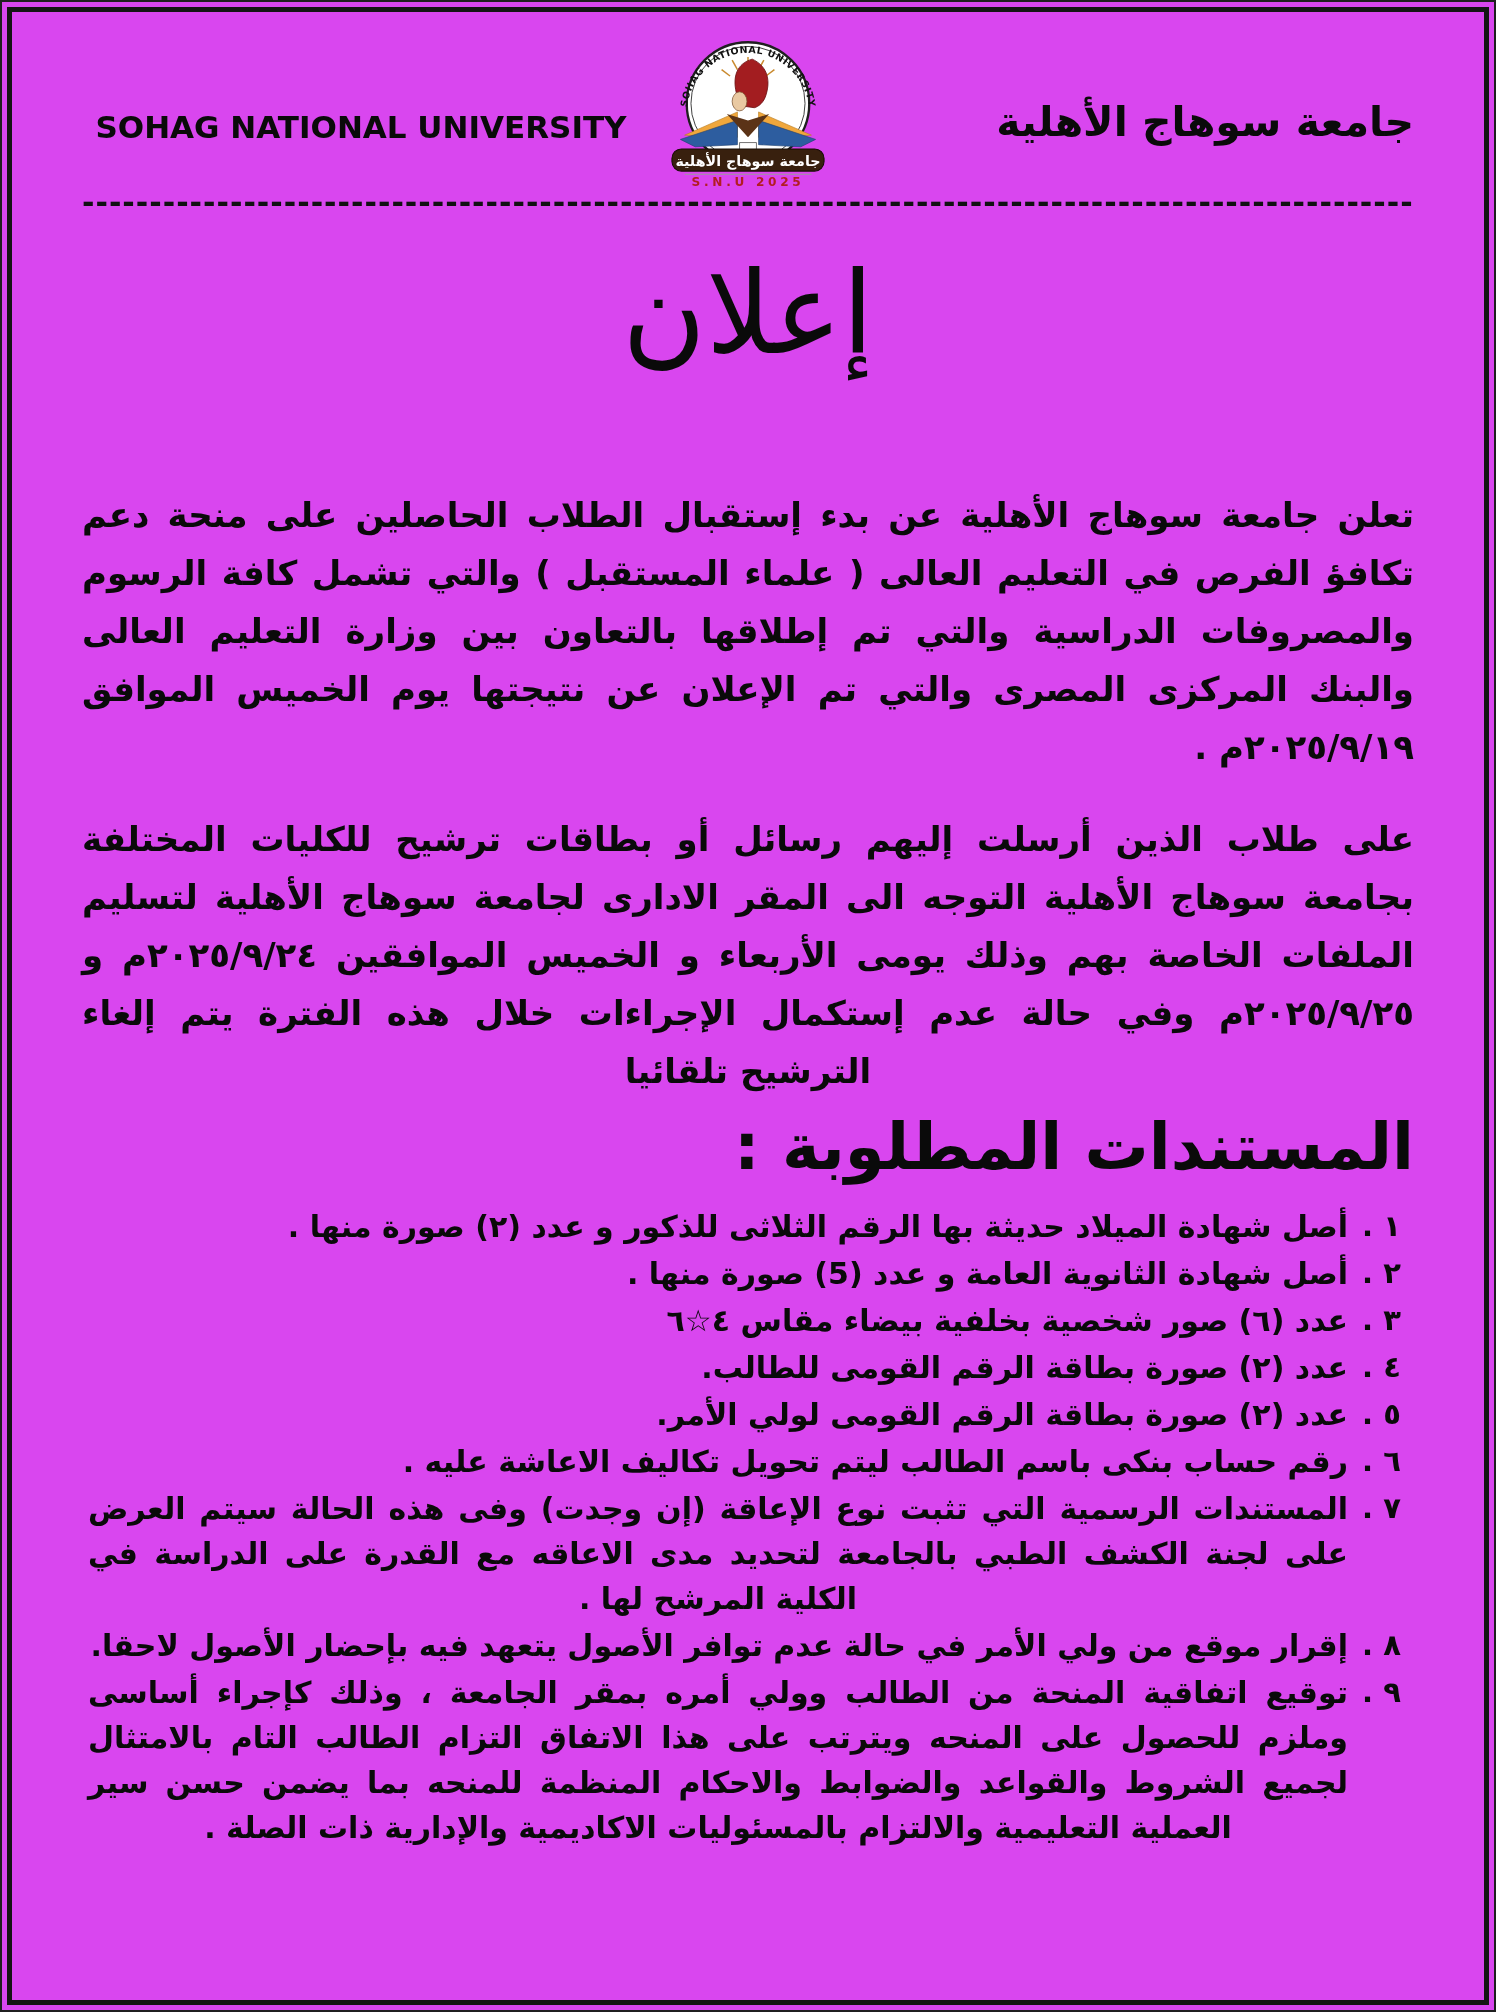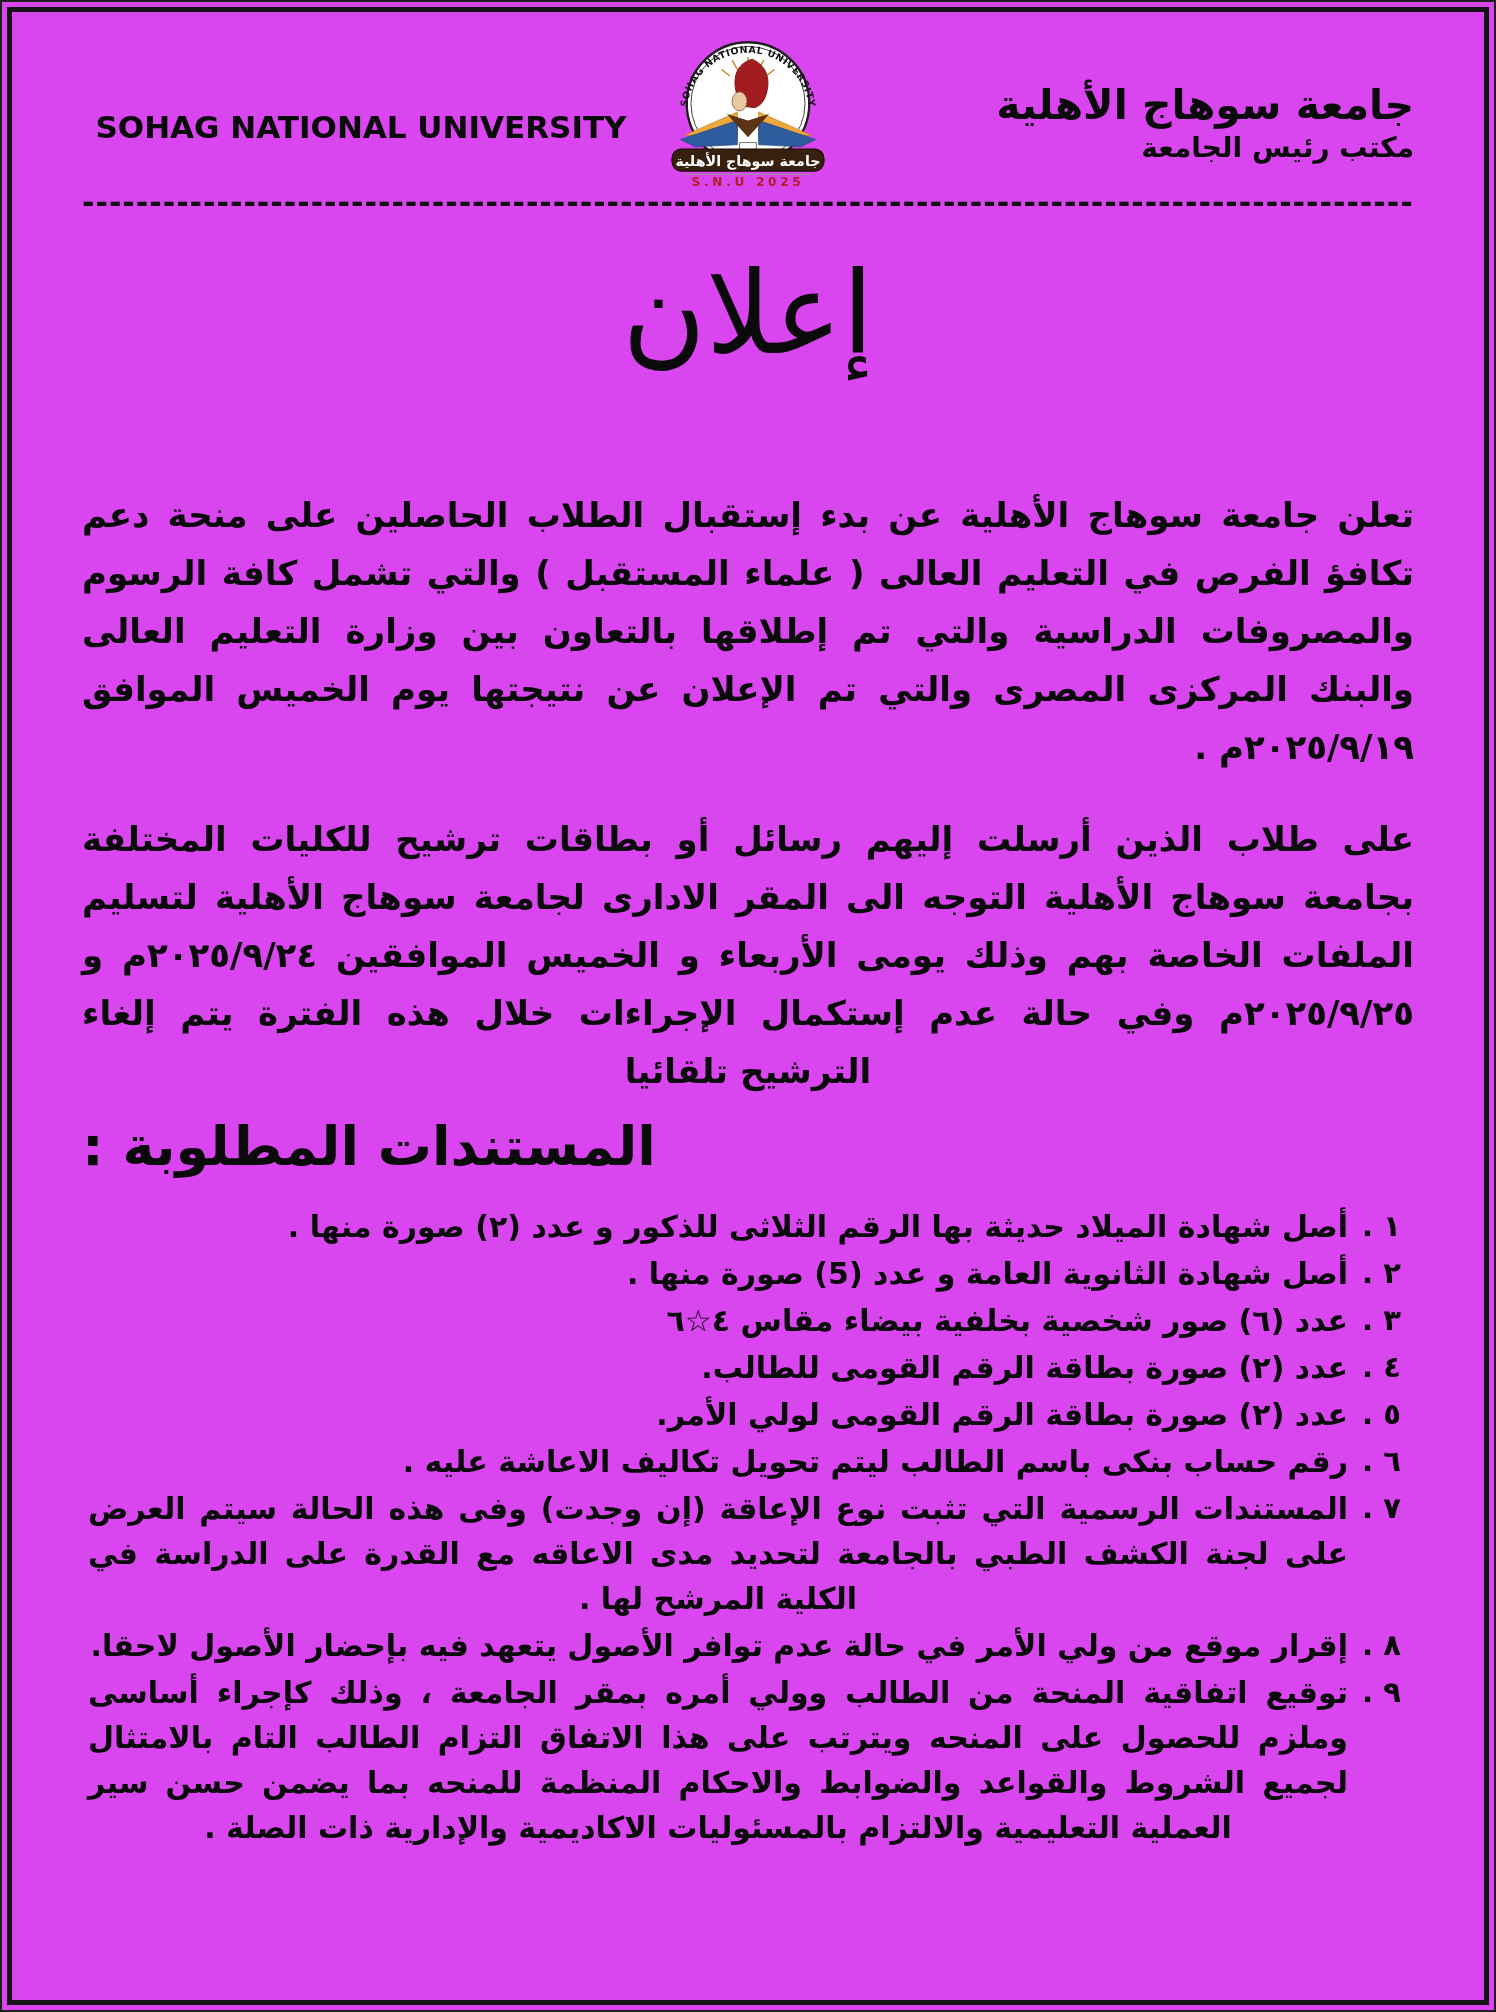--- a/index.html
+++ b/index.html
@@ -35,21 +35,21 @@
     direction:rtl;font-weight:bold;font-size:34px;line-height:58px;
     text-align:justify;margin:0;
   }
   .par1{margin-top:92px;}
   .par2{margin-top:34px;text-align-last:center;}
   .so-heading{
     text-align:center;font-size:50px;font-weight:bold;direction:rtl;
     margin:146px 0 0 0;line-height:64px;
   }
   .docs-heading{
-    direction:rtl;text-align:left;font-size:54px;font-weight:bold;
+    direction:rtl;text-align:right;font-size:64px;font-weight:bold;
     margin:16px 0 0 0;line-height:62px;
   }
   
   .docs{direction:rtl;list-style:none;margin:26px 0 0 0;padding:0;}
   .docs li{display:flex;flex-direction:row;gap:14px;margin:0 0 2px 0;}
   .docs .num{
     flex:0 0 52px;font-size:29px;font-weight:bold;line-height:45px;
     text-align:left;white-space:nowrap;
   }
   .docs .txt{
@@ -105,21 +105,20 @@
             <rect x="28" y="105" width="144" height="21" rx="9" fill="#38200e" stroke="#160b03" stroke-width="1"></rect>
             <text x="100" y="121" text-anchor="middle" font-size="13.5" font-weight="bold" fill="#ffffff">جامعة سوهاج الأهلية</text>
           </g>
           <line x1="40" y1="129" x2="160" y2="129" stroke="#9a9a9a" stroke-width="1"></line>
           <text x="100" y="140" text-anchor="middle" font-size="11.5" font-weight="bold" fill="#b21d22" letter-spacing="3.5">S.N.U 2025</text>
         </svg>
       </div>
 
       <div class="hdr-right" lang="ar">
         <div class="l1">جامعة سوهاج الأهلية</div>
-        <div class="l2">مكتب رئيس الجامعة</div>
       </div>
     </div>
 
     <div class="divider">------------------------------------------------------------------------------------------------------------------------------------------------------</div>
 
     <h1 class="title" lang="ar">إعلان</h1>
 
     <p class="body-par par1" lang="ar" dir="rtl">تعلن جامعة سوهاج الأهلية عن بدء إستقبال الطلاب الحاصلين على منحة دعم تكافؤ الفرص في التعليم العالى ( علماء المستقبل ) والتي تشمل كافة الرسوم والمصروفات الدراسية والتي تم إطلاقها بالتعاون بين وزارة التعليم العالى والبنك المركزى المصرى والتي تم الإعلان عن نتيجتها يوم الخميس الموافق ٢٠٢٥/٩/١٩م .</p>
 
 

